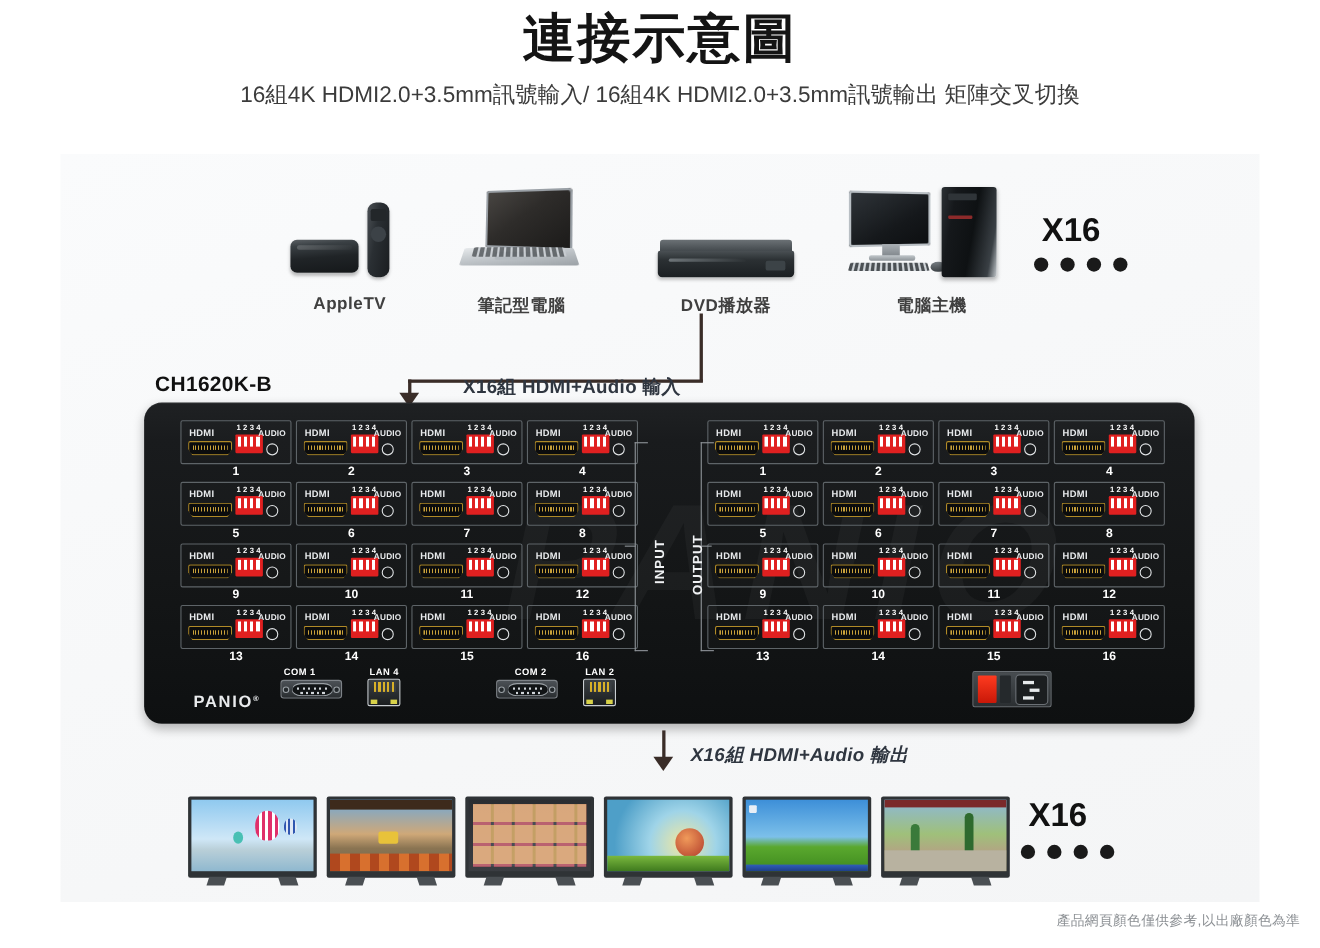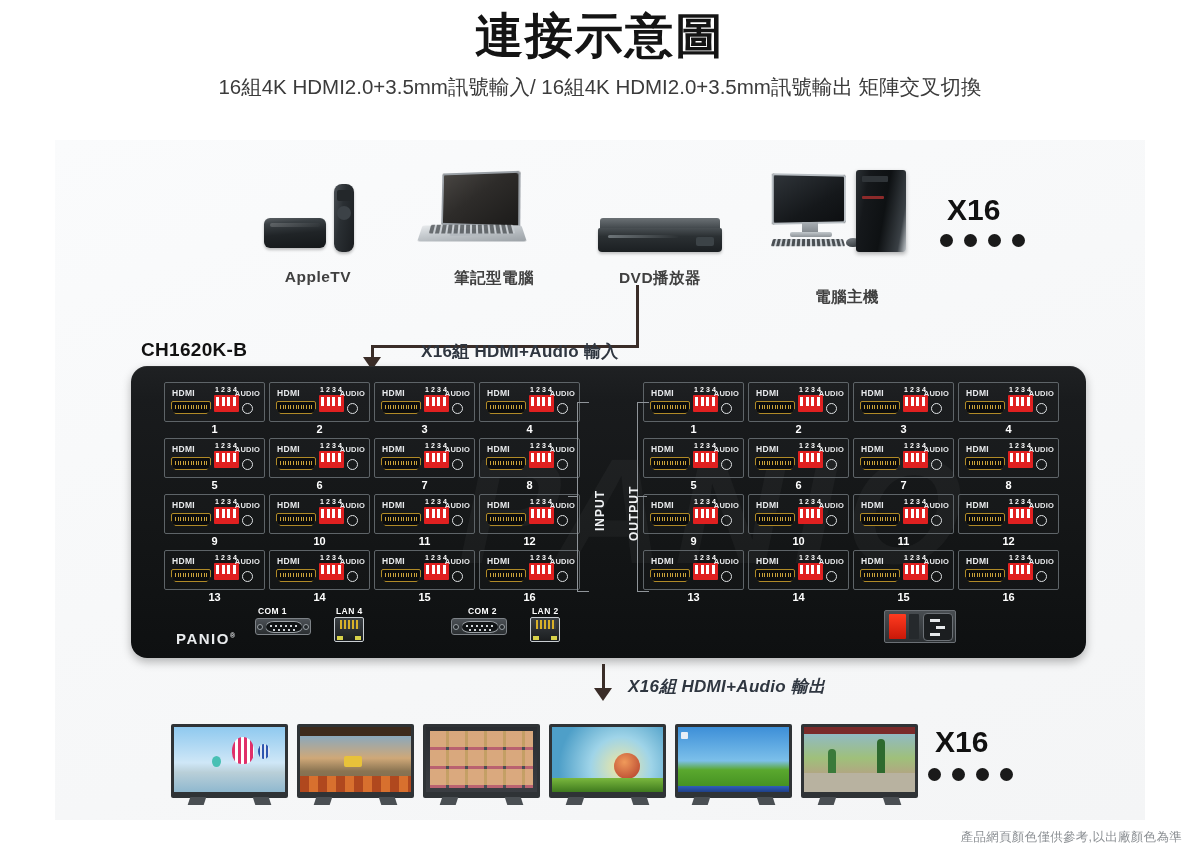--- a/index.html
+++ b/index.html
@@ -335,41 +335,41 @@
   </div>
   <div class="src" style="left:258px; top:264px; width:120px;">
     <div class="cap">AppleTV</div>
   </div>
 
   <div class="lap-wrap">
     <div class="lap-screen"></div>
     <div class="lap-base"></div>
     <div class="lap-key"></div>
   </div>
-  <div class="src" style="left:414px; top:264px; width:120px;text-align:right;">
+  <div class="src" style="left:414px; top:264px; width:120px;">
     <div class="cap">筆記型電腦</div>
   </div>
 
   <div class="dvd-wrap">
     <div class="dvd-top"></div>
     <div class="dvd-body"></div>
   </div>
   <div class="src" style="left:598px; top:264px; width:124px;">
     <div class="cap">DVD播放器</div>
   </div>
 
   <div class="pc-wrap">
     <div class="pc-mon"></div>
     <div class="pc-stand"></div>
     <div class="pc-foot"></div>
     <div class="pc-kb"></div>
     <div class="pc-mouse"></div>
     <div class="pc-tower"></div>
   </div>
-  <div class="src" style="left:772px; top:264px; width:150px;margin-top:19px;">
+  <div class="src" style="left:772px; top:264px; width:150px;">
     <div class="cap">電腦主機</div>
   </div>
 
   <div class="x16" style="left:947px; top:193px;">X16</div>
   <div class="dots" style="left:940px; top:234px;">
     <i></i>
       <i></i>
     <i></i>
       <i></i>
   </div>

